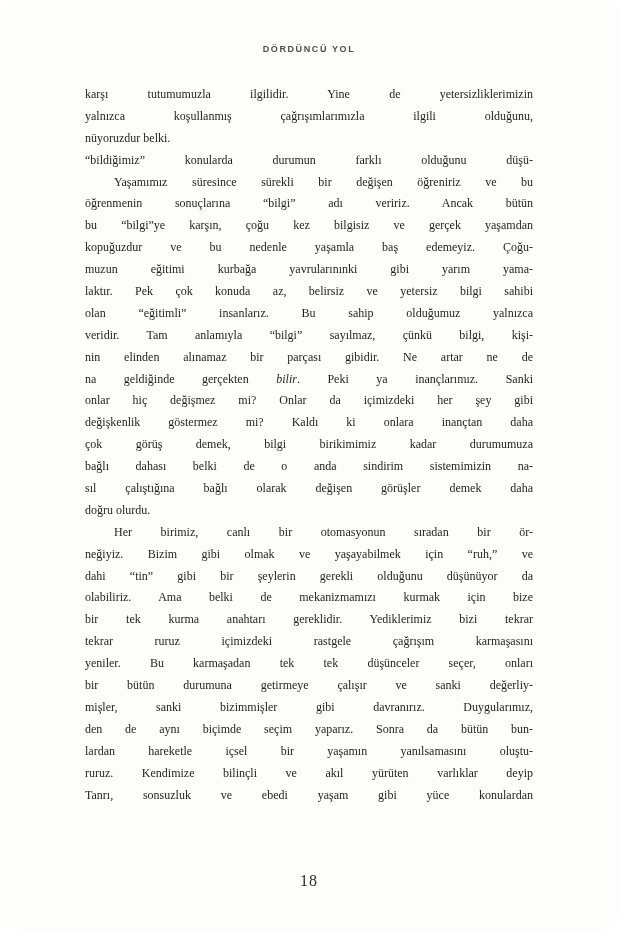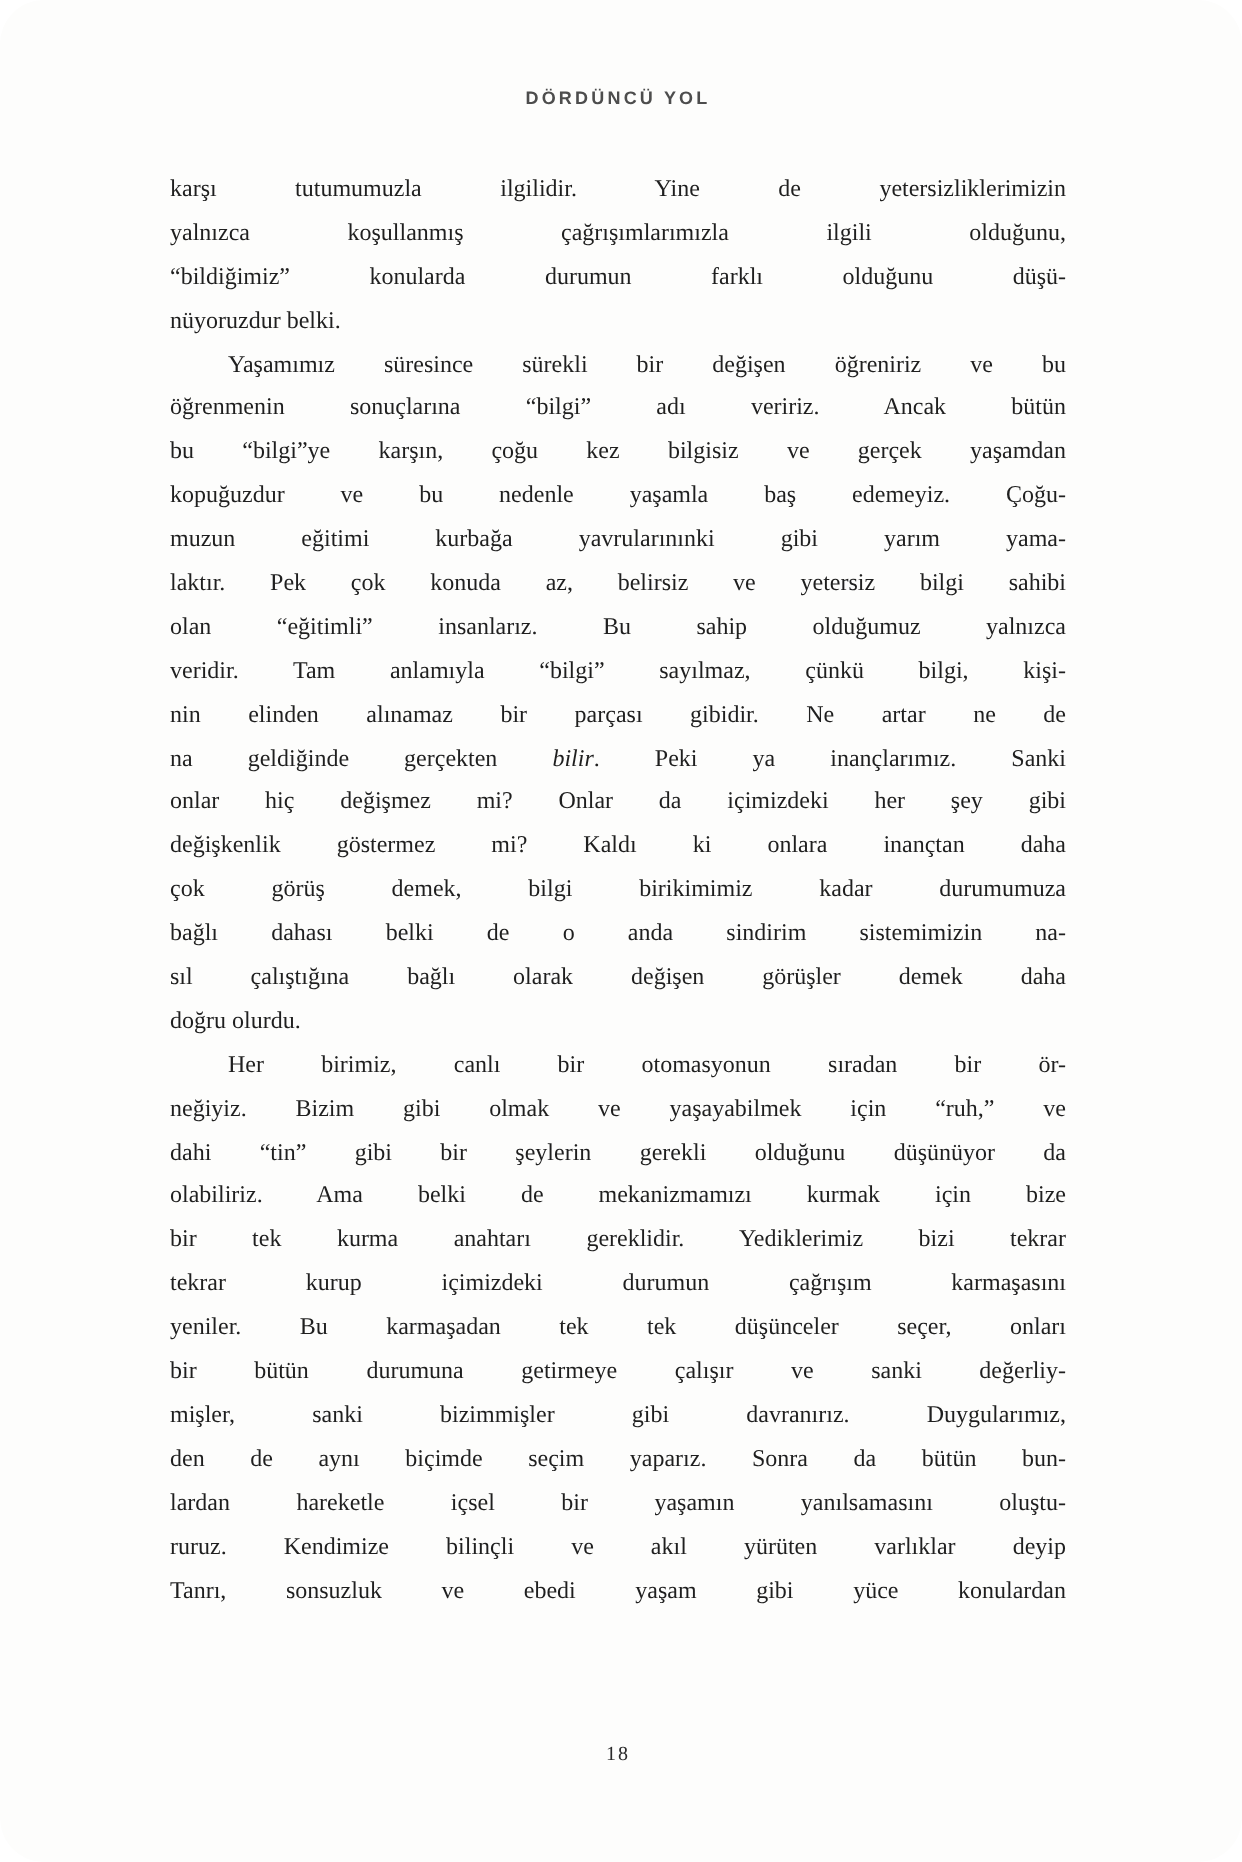--- a/index.html
+++ b/index.html
@@ -49,36 +49,36 @@
   }
   .line .italic {
     font-style: italic;
   }
   .page-number {
     position: absolute;
     top: 872px;
     left: 85px;
     width: 448px;
     text-align: center;
-    font-size: 10px;
+    font-size: 16px;
     letter-spacing: 1px;
     color: #2b2b2b;
   }
 </style>
 </head>
 <body>
 
 <div class="page" style="background: rgb(253, 253, 252); border-radius: 22px;">
   <div class="running-header" style="color: rgb(77, 77, 77);">DÖRDÜNCÜ YOL</div>
 
   <div class="text-block" style="color: rgb(31, 31, 31);">
       <div class="line"><span>karşı tutumumuzla ilgilidir. Yine de yetersizliklerimizin</span></div>
       <div class="line"><span>yalnızca koşullanmış çağrışımlarımızla ilgili olduğunu,</span></div>
+      <div class="line end"><span>nüyoruzdur belki.</span></div>
       <div class="line"><span>“bildiğimiz” konularda durumun farklı olduğunu düşü-</span></div>
-      <div class="line end"><span>nüyoruzdur belki.</span></div>
       <div class="line indent"><span>Yaşamımız süresince sürekli bir değişen öğreniriz ve bu</span></div>
       <div class="line"><span>öğrenmenin sonuçlarına “bilgi” adı veririz. Ancak bütün</span></div>
       <div class="line"><span>bu “bilgi”ye karşın, çoğu kez bilgisiz ve gerçek yaşamdan</span></div>
       <div class="line"><span>kopuğuzdur ve bu nedenle yaşamla baş edemeyiz. Çoğu-</span></div>
       <div class="line"><span>muzun eğitimi kurbağa yavrularınınki gibi yarım yama-</span></div>
       <div class="line"><span>laktır. Pek çok konuda az, belirsiz ve yetersiz bilgi sahibi</span></div>
       <div class="line"><span>olan “eğitimli” insanlarız. Bu sahip olduğumuz yalnızca</span></div>
       <div class="line"><span>veridir. Tam anlamıyla “bilgi” sayılmaz, çünkü bilgi, kişi-</span></div>
       <div class="line"><span>nin elinden alınamaz bir parçası gibidir. Ne artar ne de</span></div>
       <div class="line"><span>na geldiğinde gerçekten </span><span class="italic">bilir</span><span>. Peki ya inançlarımız. Sanki</span></div>
@@ -86,21 +86,21 @@
       <div class="line"><span>değişkenlik göstermez mi? Kaldı ki onlara inançtan daha</span></div>
       <div class="line"><span>çok görüş demek, bilgi birikimimiz kadar durumumuza</span></div>
       <div class="line"><span>bağlı dahası belki de o anda sindirim sistemimizin na-</span></div>
       <div class="line"><span>sıl çalıştığına bağlı olarak değişen görüşler demek daha</span></div>
       <div class="line end"><span>doğru olurdu.</span></div>
       <div class="line indent"><span>Her birimiz, canlı bir otomasyonun sıradan bir ör-</span></div>
       <div class="line"><span>neğiyiz. Bizim gibi olmak ve yaşayabilmek için “ruh,” ve</span></div>
       <div class="line"><span>dahi “tin” gibi bir şeylerin gerekli olduğunu düşünüyor da</span></div>
       <div class="line"><span>olabiliriz. Ama belki de mekanizmamızı kurmak için bize</span></div>
       <div class="line"><span>bir tek kurma anahtarı gereklidir. Yediklerimiz bizi tekrar</span></div>
-      <div class="line"><span>tekrar kurup içimizdeki durumun çağrışım karmaşasını</span></div>
+      <div class="line"><span>tekrar ruruz içimizdeki rastgele çağrışım karmaşasını</span></div>
       <div class="line"><span>yeniler. Bu karmaşadan tek tek düşünceler seçer, onları</span></div>
       <div class="line"><span>bir bütün durumuna getirmeye çalışır ve sanki değerliy-</span></div>
       <div class="line"><span>mişler, sanki bizimmişler gibi davranırız. Duygularımız,</span></div>
       <div class="line"><span>den de aynı biçimde seçim yaparız. Sonra da bütün bun-</span></div>
       <div class="line"><span>lardan hareketle içsel bir yaşamın yanılsamasını oluştu-</span></div>
       <div class="line"><span>ruruz. Kendimize bilinçli ve akıl yürüten varlıklar deyip</span></div>
       <div class="line"><span>Tanrı, sonsuzluk ve ebedi yaşam gibi yüce konulardan</span></div>
     </div>
 
   <div class="page-number">18</div>

